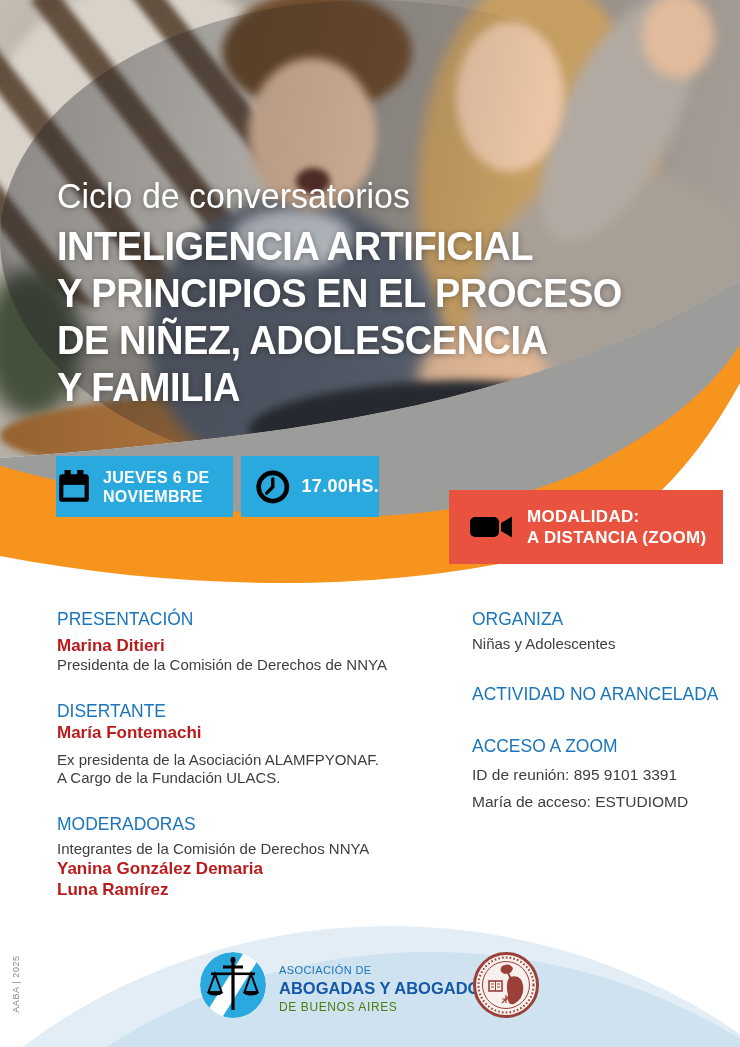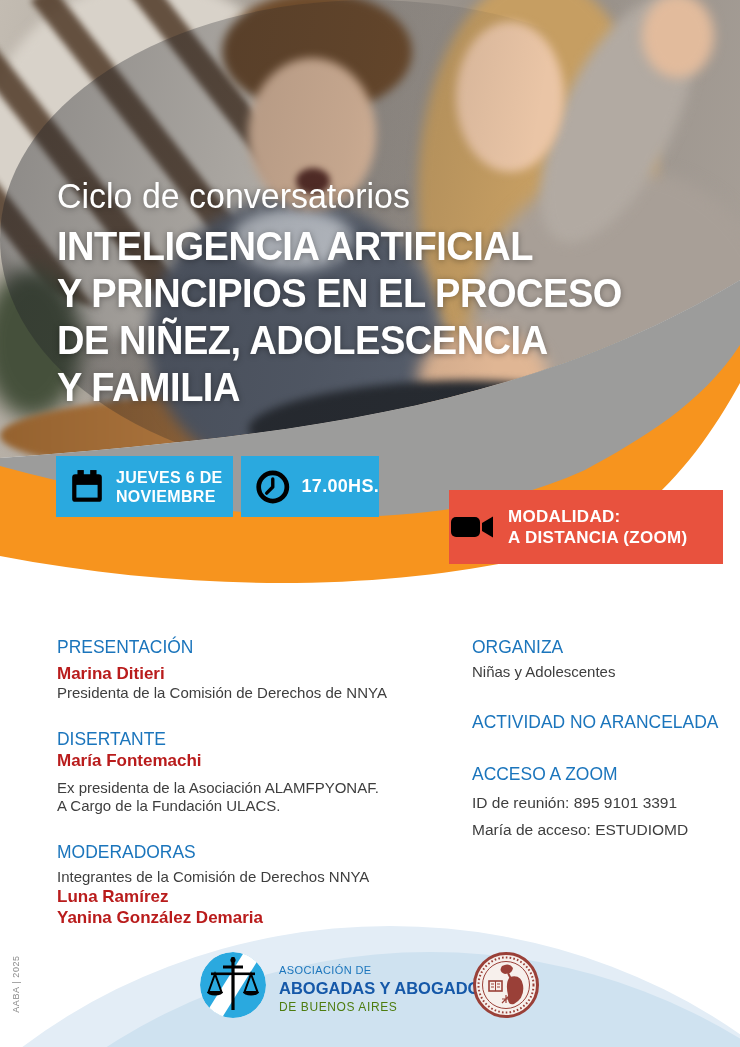--- a/index.html
+++ b/index.html
@@ -46,28 +46,28 @@
   .hero-text{position:absolute;left:57px;top:176px;z-index:3;color:#ffffff;
     text-shadow:0 1px 7px rgba(0,0,0,.35);}
   .kicker{font-size:35px;font-weight:400;transform:scaleX(.97);transform-origin:left;
     display:inline-block;margin-bottom:7px;}
   .title-line{font-size:40px;font-weight:700;line-height:47px;letter-spacing:-.5px;
     transform:scaleX(.95);transform-origin:left;display:block;white-space:nowrap;}
   
   .badge{position:absolute;display:flex;align-items:center;color:#fff;z-index:4;}
   .badge-blue{background:#2AA9DF;}
   .badge-red{background:#E8523E;}
-  .date-badge{left:56px;top:456px;width:177px;height:61px;gap:11px;padding-left:13px;box-sizing:border-box;}
+  .date-badge{left:56px;top:456px;width:177px;height:61px;gap:11px;box-sizing:border-box;}
   .time-badge{left:241px;top:456px;width:138px;height:61px;gap:10px;padding-left:13px;box-sizing:border-box;}
-  .modality-badge{left:449px;top:490px;width:274px;height:74px;gap:13px;box-sizing:border-box;}
+  .modality-badge{left:449px;top:490px;width:274px;height:74px;gap:13px;padding-left:19px;box-sizing:border-box;}
   .badge .txt{font-weight:700;font-size:16px;line-height:19px;letter-spacing:.3px;}
   .time-badge .txt{font-size:18px;}
   .modality-badge .txt{font-size:17px;line-height:21px;}
   
-  .col{position:absolute;z-index:4;margin-top:28px;}
+  .col{position:absolute;z-index:4;}
   .col-left{left:57px;top:609px;width:395px;}
   .col-right{left:472px;top:609px;width:260px;}
   .sec-h{color:#1B75BC;font-size:18px;font-weight:400;letter-spacing:0;
     display:inline-block;transform:scaleX(.97);transform-origin:left;}
   .name{color:#b91c1c;font-weight:700;font-size:17px;line-height:21px;}
   .body-txt{color:#3E3E3E;font-size:15px;line-height:18px;}
   .gap-xs{height:5px;}.gap-s{height:8px;}.gap-l{height:27px;}.gap-xl{height:31px;}
   
   .register-bar{position:absolute;left:56px;top:877px;width:628px;height:48px;z-index:4;
     border-top:1px solid #c6c6c6;border-bottom:1px solid #c6c6c6;
@@ -165,22 +165,22 @@
     <div class="gap-l"></div>
     <span class="sec-h">DISERTANTE</span>
     <div class="name">María Fontemachi</div>
     <div class="gap-s"></div>
     <div class="body-txt">Ex presidenta de la Asociación ALAMFPYONAF.</div>
     <div class="body-txt">A Cargo de la Fundación ULACS.</div>
     <div class="gap-l"></div>
     <span class="sec-h">MODERADORAS</span>
     <div class="gap-xs"></div>
     <div class="body-txt">Integrantes de la Comisión de Derechos NNYA</div>
+    <div class="name">Yanina González Demaria</div>
     <div class="name">Luna Ramírez</div>
-    <div class="name">Yanina González Demaria</div>
   </div>
 
   <div class="col col-right">
     <span class="sec-h">ORGANIZA</span>
     <div class="gap-xs"></div>
     <div class="body-txt">Niñas y Adolescentes</div>
     <div class="gap-xl"></div>
     <span class="sec-h">ACTIVIDAD NO ARANCELADA</span>
     <div class="gap-xl"></div>
     <span class="sec-h">ACCESO A ZOOM</span>

